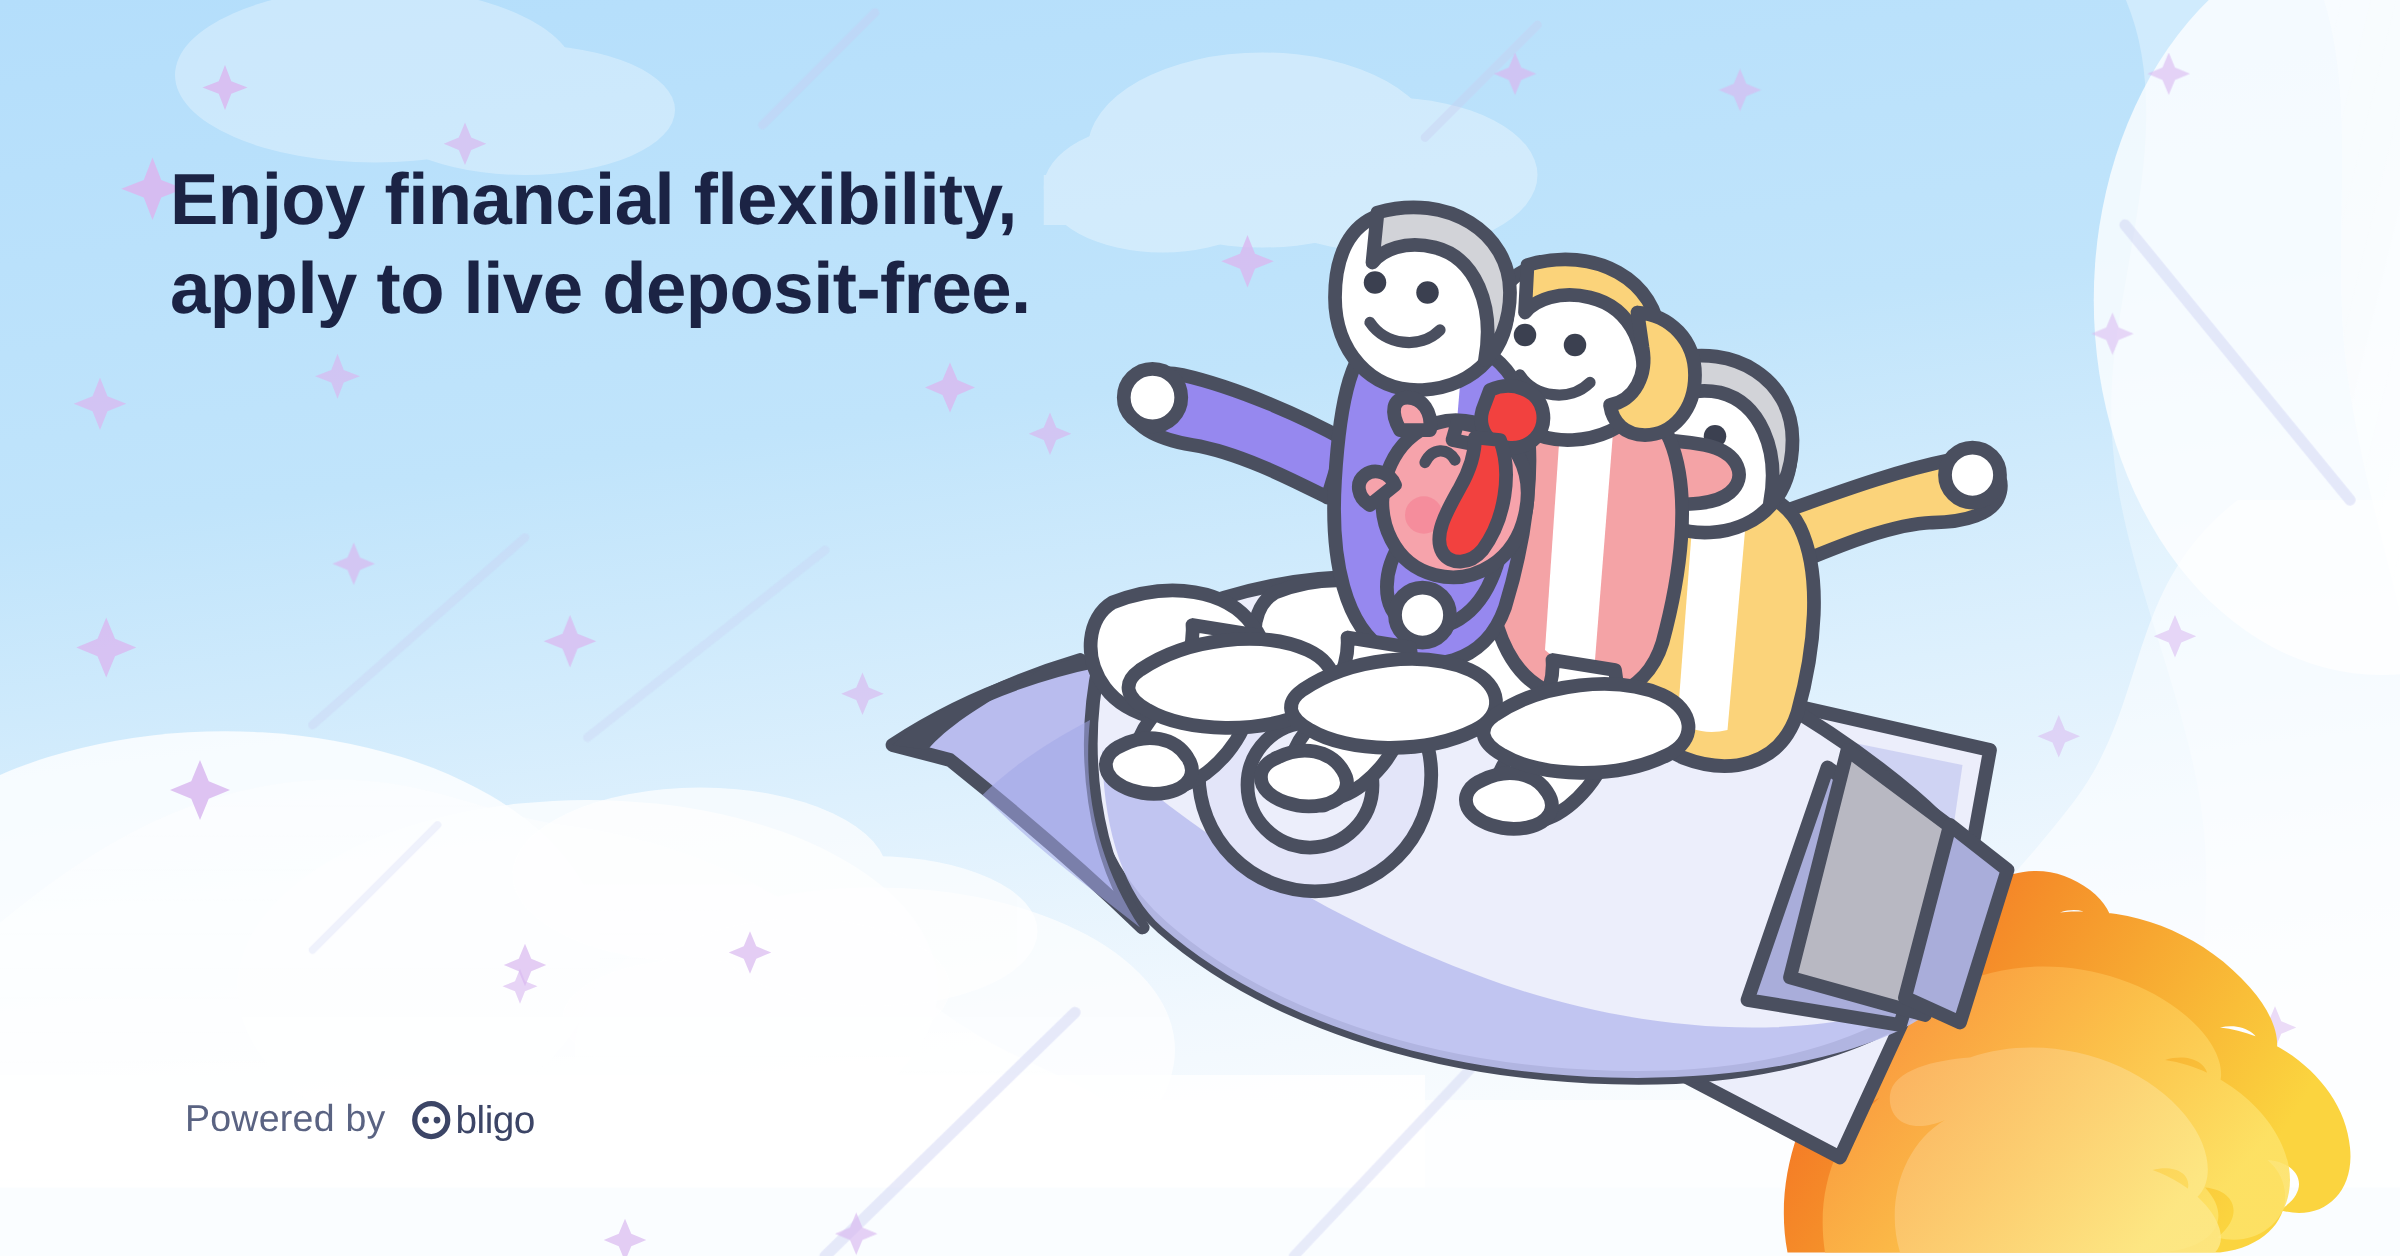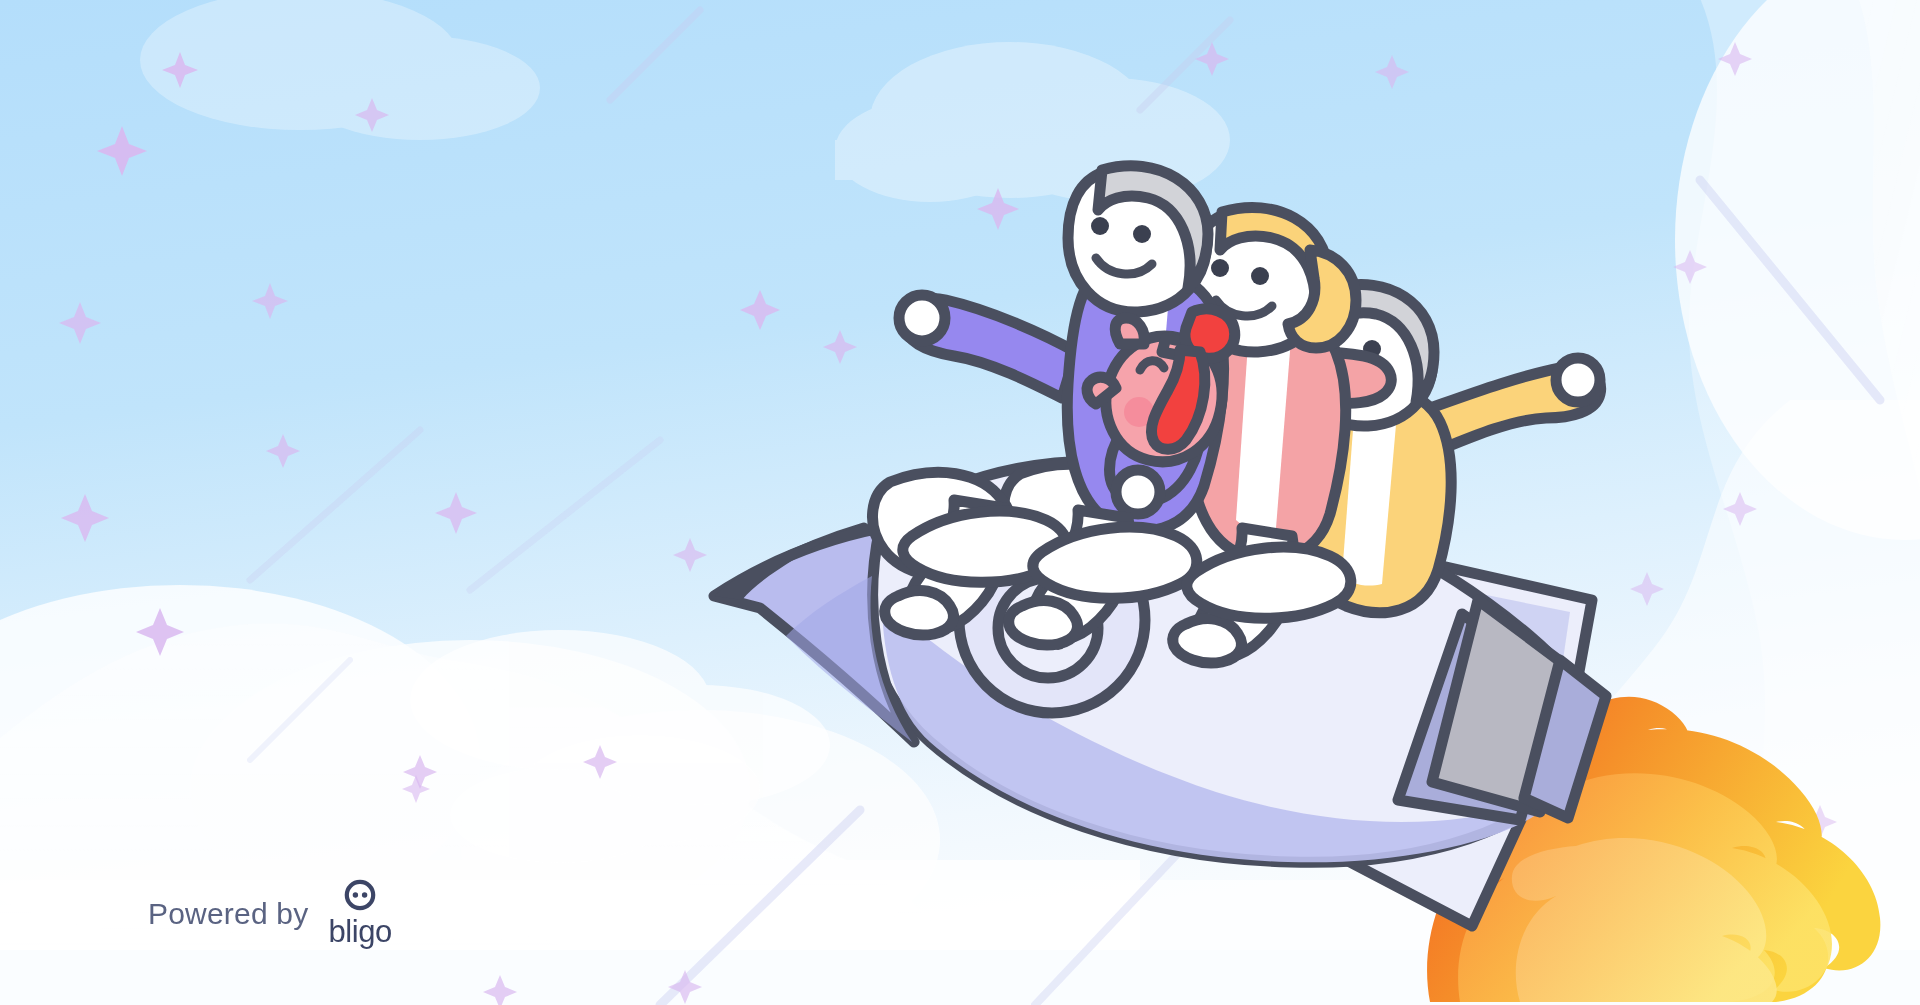--- a/index.html
+++ b/index.html
@@ -25,21 +25,21 @@
     margin:46px 0 0 0;font-size:31px;line-height:1.48;color:#243056;
     font-weight:400;white-space:pre-line;letter-spacing:0.1px;
   }
 
   
   #powered{
     position:absolute;left:148px;top:878px;z-index:40;
     display:flex;align-items:center;gap:20px;
   }
   #powered-text{font-size:30px;color:#5a6382;letter-spacing:0.2px;}
-  #logo-lockup{display:flex;align-items:center;gap:2px;flex-direction:column;}
+  #logo-lockup{display:flex;align-items:center;gap:2px;}
   #logo-mark{display:block;}
   #logo-word{font-size:31px;color:#3c4566;font-weight:400;letter-spacing:-0.4px;}
 </style>
 </head>
 <body>
 
 <div id="stage">
 
   <svg class="layer" viewBox="0 0 1920 1005" preserveAspectRatio="none" xmlns="http://www.w3.org/2000/svg">
     <defs>
@@ -375,20 +375,22 @@
       <path class="ol" fill="#ffffff" d="M912 536 C950 510 1010 504 1046 520 C1072 532 1074 556 1050 568
            C1010 588 948 586 918 568 C900 558 898 546 912 536 Z"></path>
       <path class="ol" fill="#ffffff" d="M1042 552 C1080 526 1140 520 1176 536 C1202 548 1204 572 1180 584
            C1140 604 1078 602 1048 584 C1030 574 1028 562 1042 552 Z"></path>
       <path class="ol" fill="#ffffff" d="M1196 572 C1234 546 1294 540 1330 556 C1356 568 1358 592 1334 604
            C1294 624 1232 622 1202 604 C1184 594 1182 582 1196 572 Z"></path>
     </g>
   </svg>
 
   <div id="copy">
+    <h1 id="headline">Enjoy financial flexibility,
+apply to live deposit-free.</h1>
   </div>
 
   <div id="powered">
     <span id="powered-text">Powered by</span>
     <span id="logo-lockup">
       <svg id="logo-mark" width="34" height="34" viewBox="0 0 34 34" xmlns="http://www.w3.org/2000/svg">
         <circle cx="17" cy="17" r="13.2" fill="none" stroke="#3c4566" stroke-width="4.2"></circle>
         <circle cx="12.4" cy="17" r="2.7" fill="#3c4566"></circle>
         <circle cx="21.6" cy="17" r="2.7" fill="#3c4566"></circle>
       </svg>

